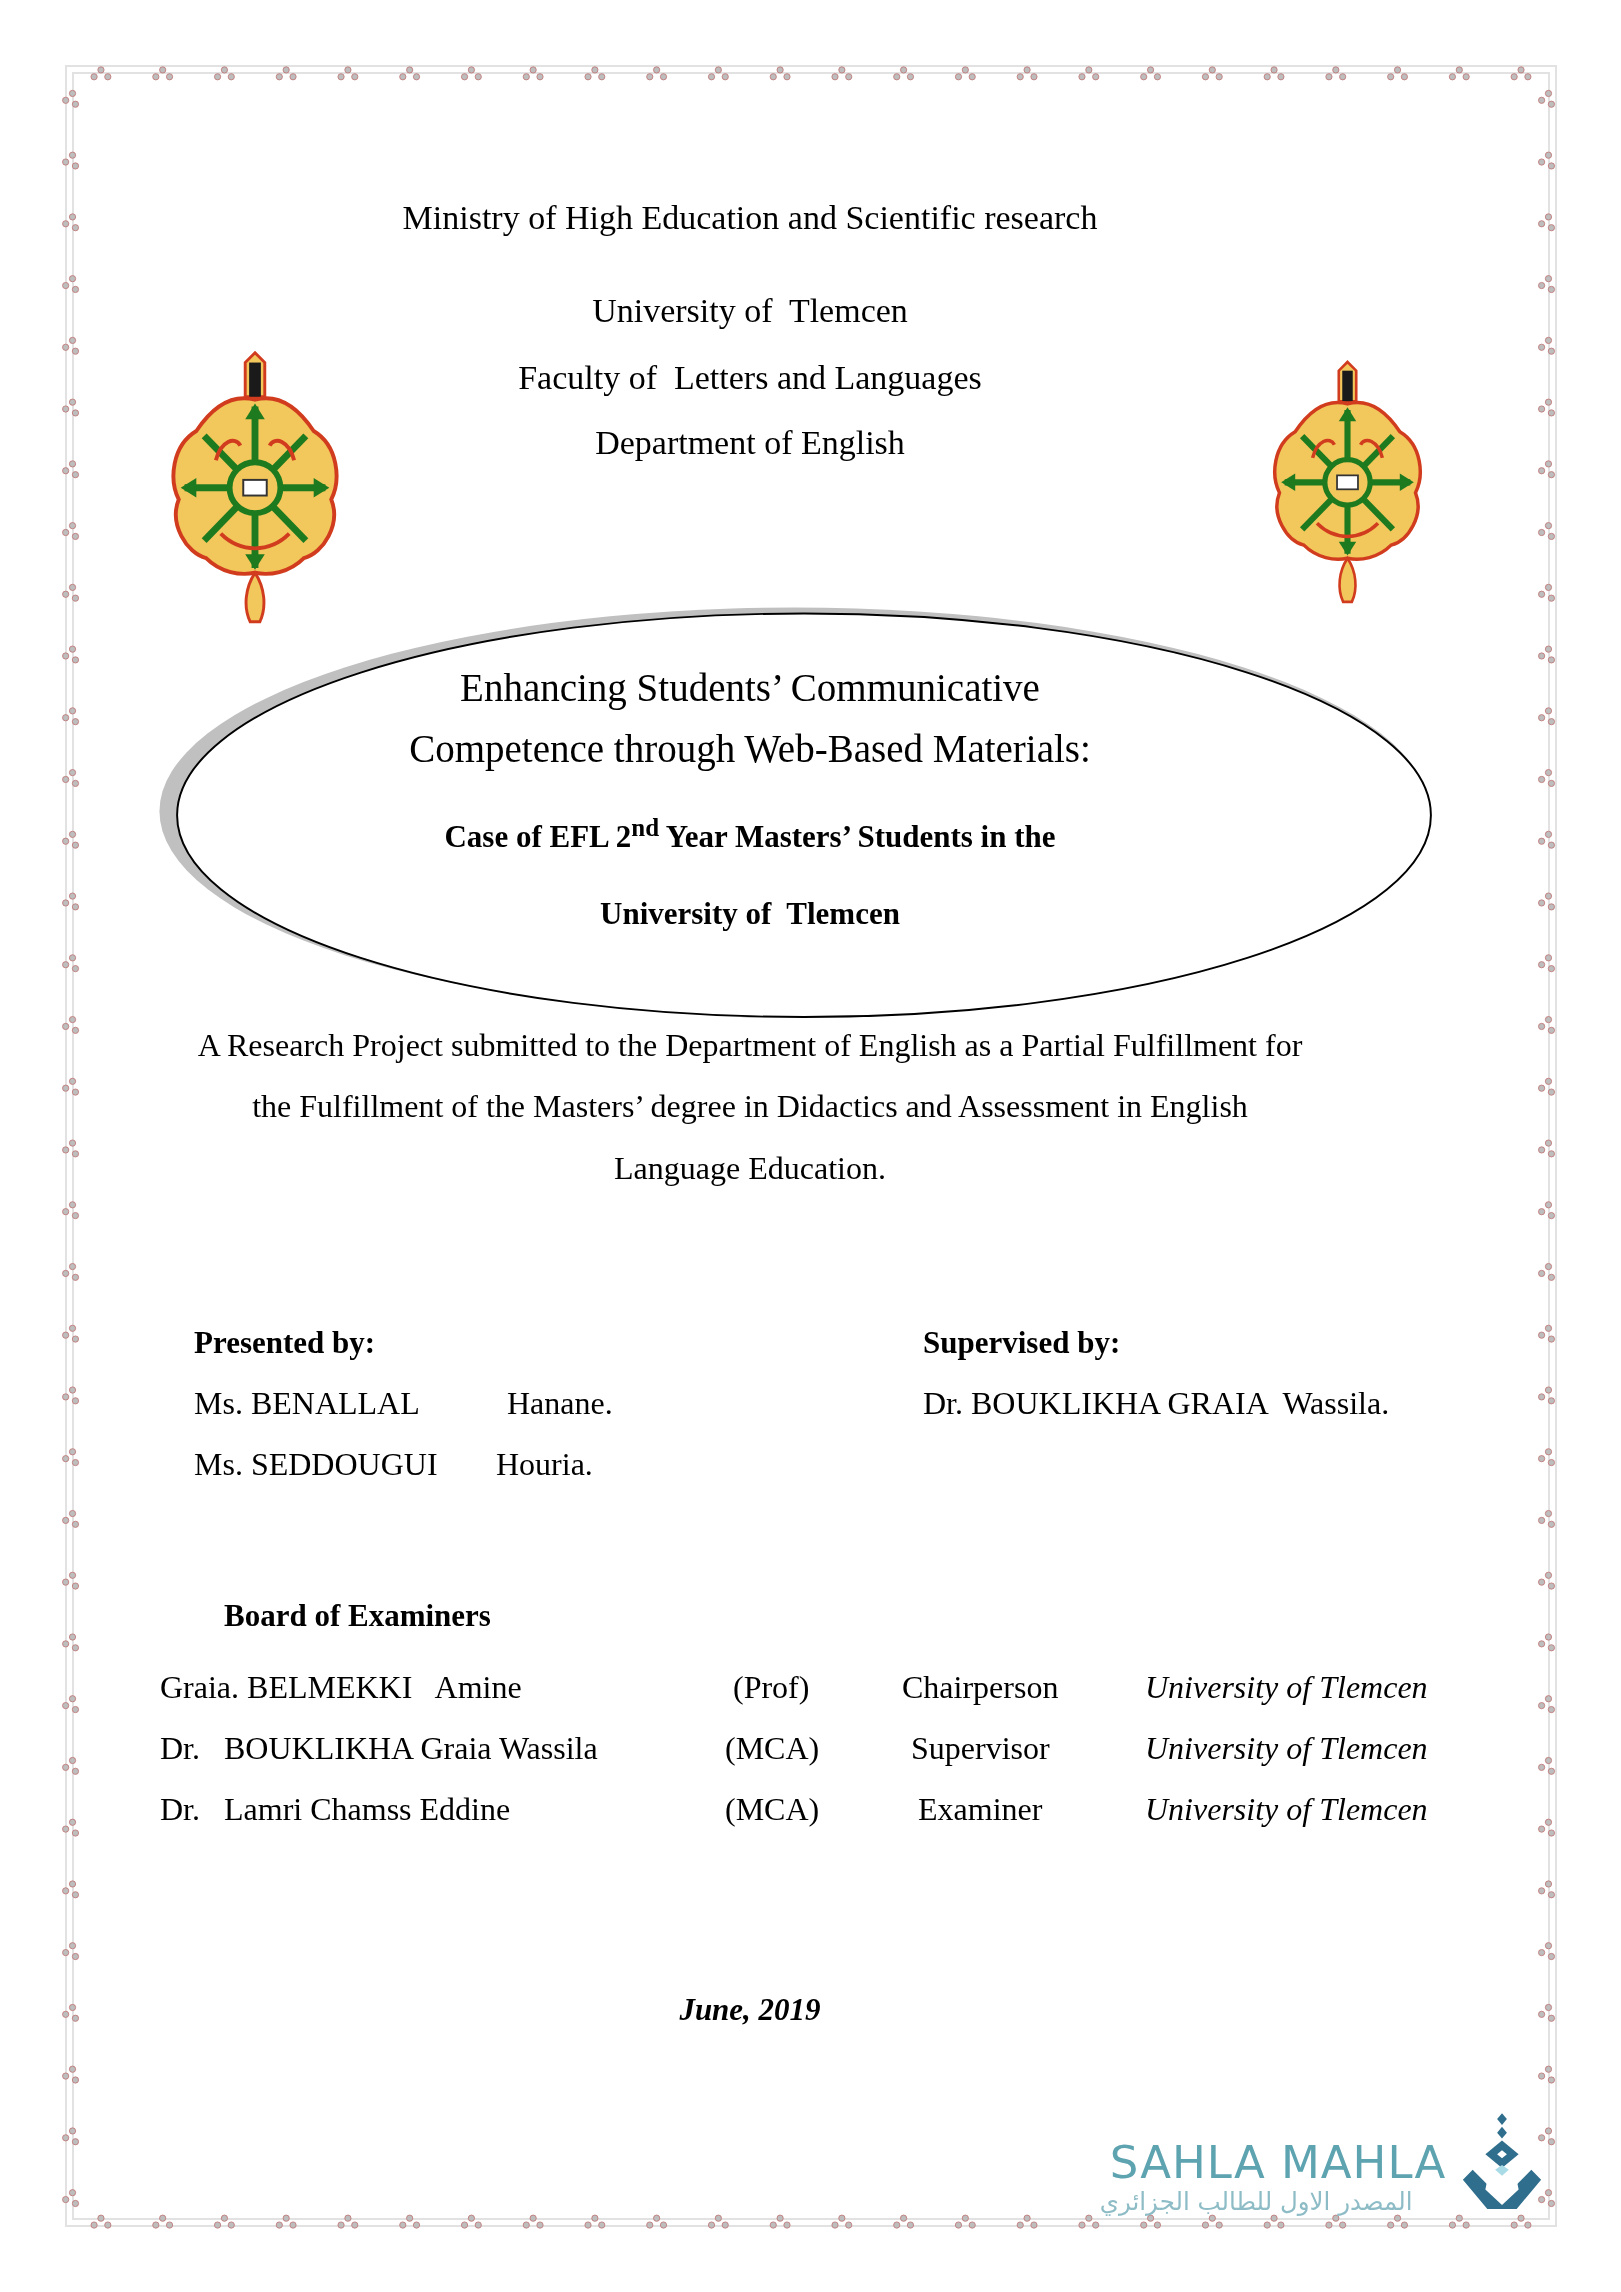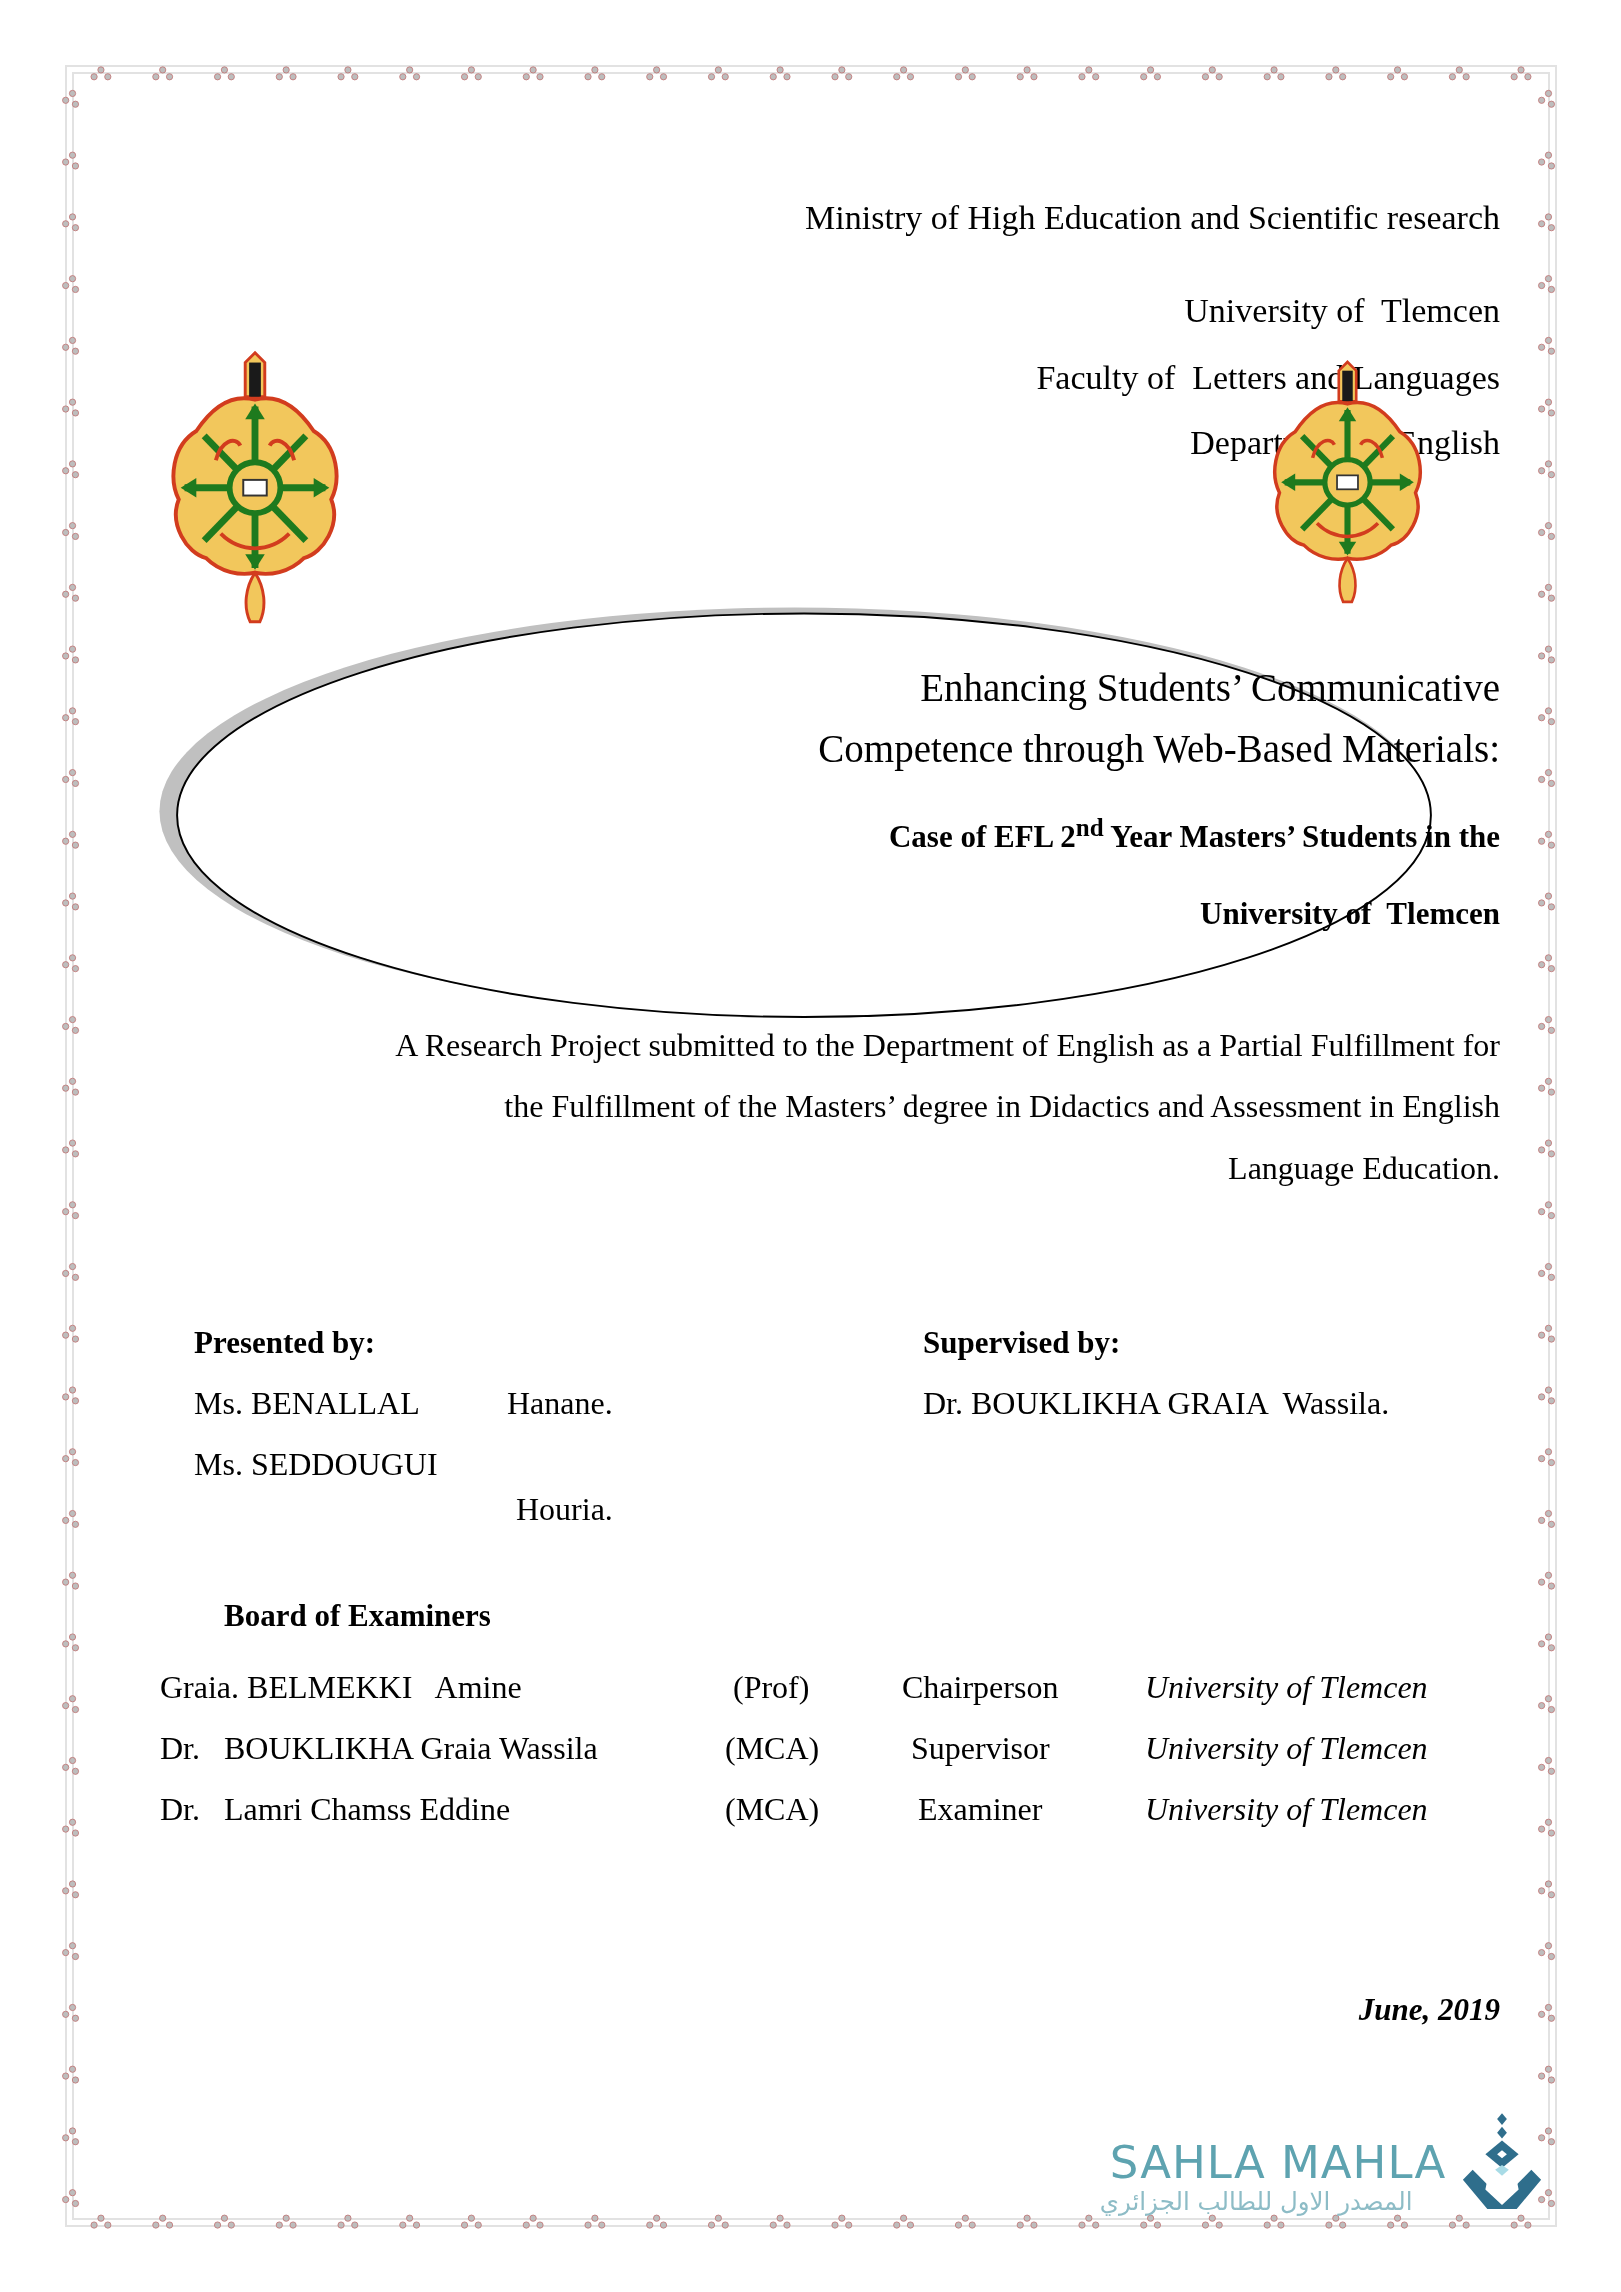--- a/index.html
+++ b/index.html
@@ -4,21 +4,21 @@
 <style>
   html, body { margin: 0; padding: 0; background: #ffffff; }
   body { width: 1621px; height: 2293px; position: relative; overflow: hidden;
          font-family: "Liberation Serif", "DejaVu Serif", serif; color: #000; }
   .frame-outer { position: absolute; left: 65px; top: 65px; width: 1492px; height: 2162px;
          border: 2px solid #e2e2e2; box-sizing: border-box; }
   .frame-inner { position: absolute; left: 72px; top: 72px; width: 1478px; height: 2148px;
          border: 2px solid #e2e2e2; box-sizing: border-box; }
   .dots { position: absolute; left: 0; top: 0; width: 1621px; height: 2293px; pointer-events: none; }
   .txt { position: absolute; white-space: pre; }
-  .center { left: 0; width: 1500px; text-align: right; }
+  .center { left: 0; width: 1500px; text-align: center; }
   .h-line { font-size: 34px; }
   .logo { position: absolute; }
   .ellipse-wrap { position: absolute; left: 157px; top: 588px; width: 1294px; height: 431px; }
   .title-l1, .title-l2 { font-size: 39px; }
   .sub { font-size: 31px; font-weight: bold; }
   .para { font-size: 32px; }
   .label-bold { font-size: 31px; font-weight: bold; }
   .name { font-size: 32px; }
   .exam { font-size: 32px; }
   .italic { font-style: italic; }
@@ -451,21 +451,21 @@
 <div class="txt center sub" style="top:896px;">University of  Tlemcen</div>
 
 <div class="txt center para" style="top:1027px;">A Research Project submitted to the Department of English as a Partial Fulfillment for</div>
 <div class="txt center para" style="top:1088px;">the Fulfillment of the Masters’ degree in Didactics and Assessment in English</div>
 <div class="txt center para" style="top:1150px;">Language Education.</div>
 
 <div class="txt label-bold" style="left:194px; top:1325px;">Presented by:</div>
 <div class="txt name" style="left:194px; top:1385px;">Ms. BENALLAL</div>
 <div class="txt name" style="left:507px; top:1385px;">Hanane.</div>
 <div class="txt name" style="left:194px; top:1446px;text-align:right;">Ms. SEDDOUGUI</div>
-<div class="txt name" style="left:516px; top:1446px;margin-top:45px;">Houria.</div>
+<div class="txt name" style="left:496px; top:1446px;">Houria.</div>
 
 <div class="txt label-bold" style="left:923px; top:1325px;">Supervised by:</div>
 <div class="txt name" style="left:923px; top:1385px;">Dr. BOUKLIKHA GRAIA  Wassila.</div>
 
 <div class="txt label-bold" style="left:224px; top:1598px;">Board of Examiners</div>
 
 <div>
   <div class="txt exam" style="left:160px; top:1669px;">Graia. BELMEKKI   Amine</div>
   <div class="txt exam" style="left:733px; top:1669px;">(Prof)</div>
   <div class="txt exam" style="left:902px; top:1669px;">Chairperson</div>

